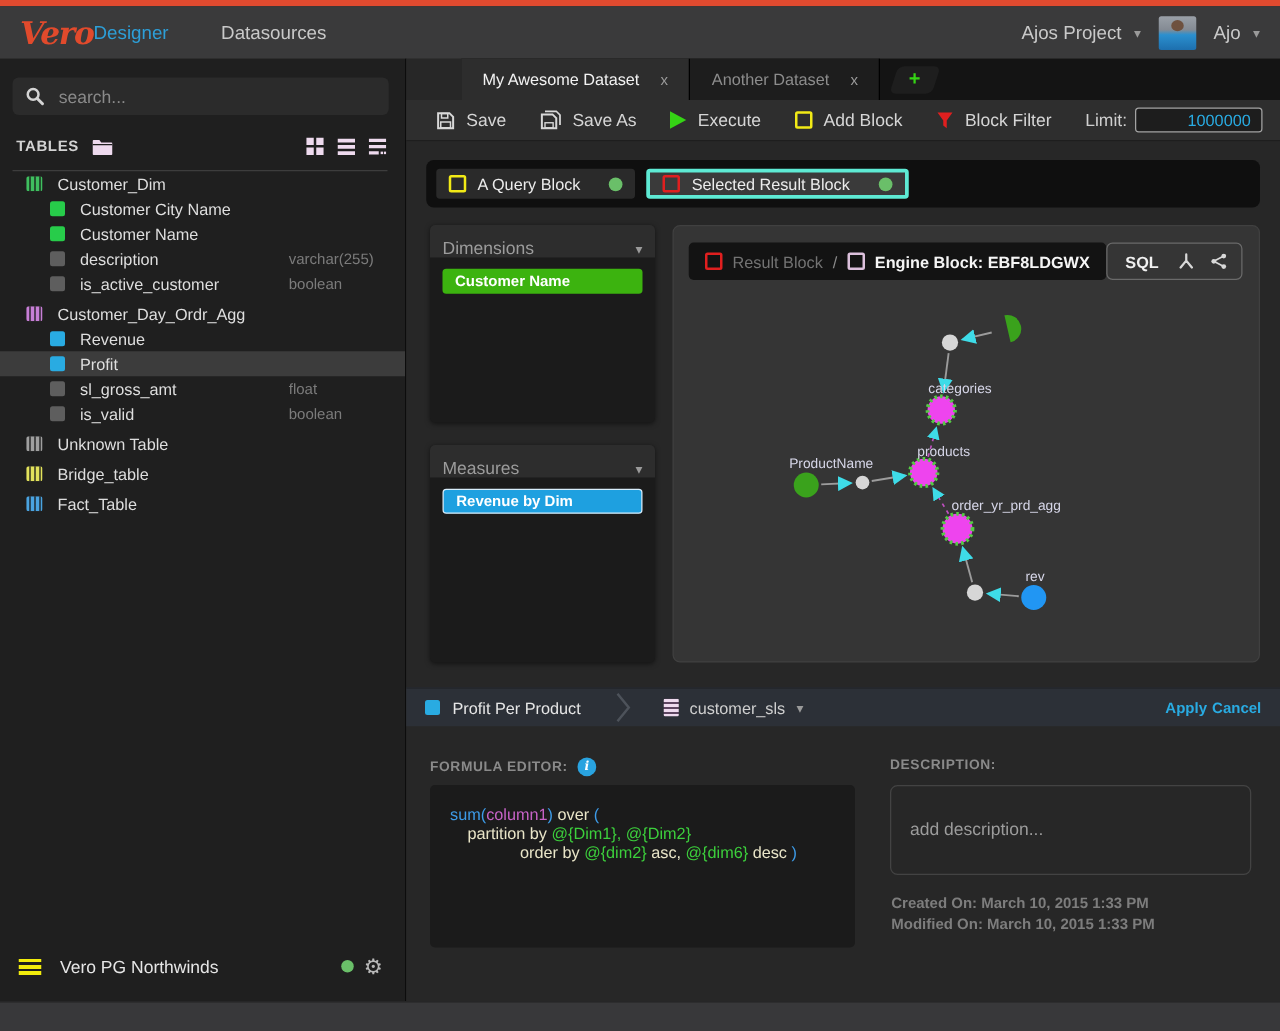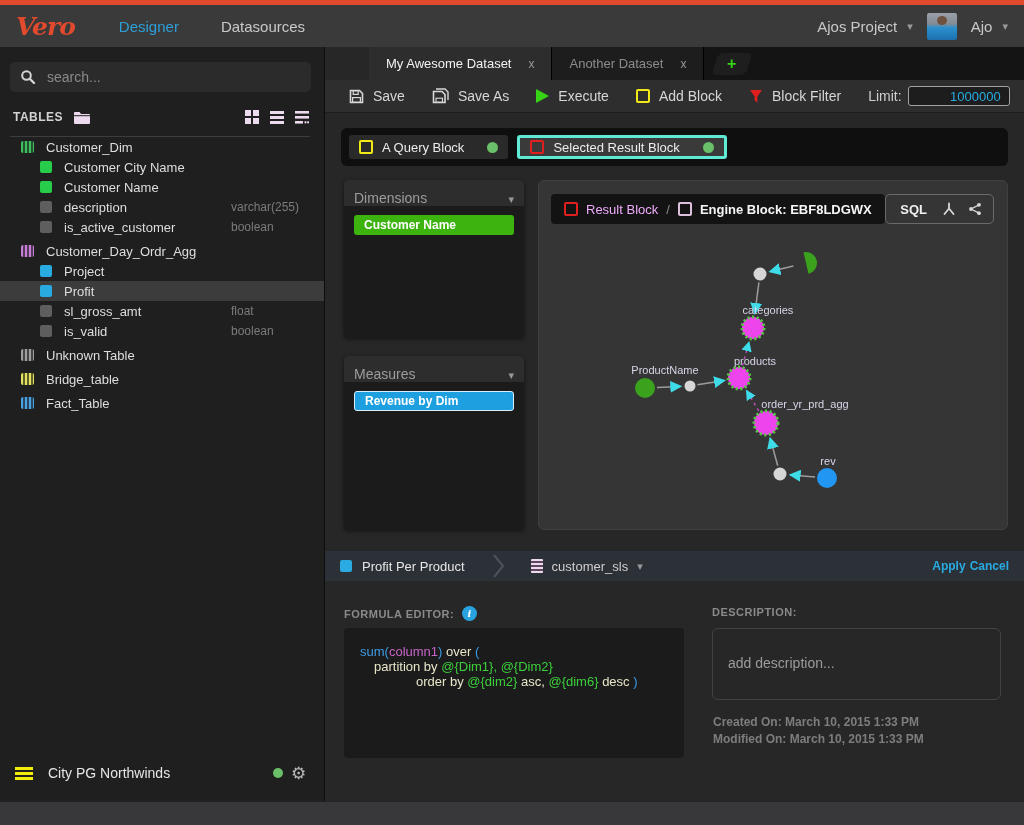--- a/index.html
+++ b/index.html
@@ -6,21 +6,21 @@
   body{
     width:1024px;height:825px;position:relative;overflow:hidden;
     background:#272727;font-family:"Liberation Sans",sans-serif;
     -webkit-font-smoothing:antialiased;
   }
   
   .top-strip{position:absolute;left:0;top:0;width:1024px;height:5px;background:#e04a2f;}
   .navbar{position:absolute;left:0;top:5px;width:1024px;height:42px;background:#3a3a3b;
     display:flex;align-items:center;padding:0 16px;box-sizing:border-box;}
   .logo{font-family:"DejaVu Serif",serif;font-style:italic;font-weight:bold;
-    font-size:25px;color:#e14a2c;letter-spacing:-1px;margin-right:44px;}
+    font-size:25px;color:#e14a2c;letter-spacing:-1px;}
   .nav-item{font-size:15px;color:#c9c9c9;margin-right:42px;cursor:pointer;}
   .nav-item.active{color:#2d9fd8;}
   .nav-right{margin-left:auto;display:flex;align-items:center;gap:14px;}
   .nav-sel{display:flex;align-items:center;gap:10px;font-size:15px;color:#c9c9c9;cursor:pointer;}
   .caret{font-size:11px;color:#9a9a9a;}
   .avatar{width:30px;height:27px;border-radius:2px;position:relative;overflow:hidden;
     background:linear-gradient(180deg,#9aa0a8 0%,#848b94 40%,#2b90cf 55%,#1d6fae 100%);}
   .avatar::after{content:"";position:absolute;top:3px;left:10px;width:10px;height:9px;
     border-radius:50%;background:#6e513f;}
   
@@ -94,21 +94,21 @@
     font-weight:bold;color:#fff;cursor:pointer;box-sizing:border-box;}
   .pill.measure{border:1px solid #d9eefc;}
   
   .graph-panel{position:absolute;left:213px;top:133px;width:470px;height:350px;background:#353535;
     border:1px solid #404040;border-radius:6px;box-sizing:border-box;}
   .graph-svg{position:absolute;left:0;top:0;width:468px;height:348px;}
   .graph-header-pill{position:absolute;left:12px;top:13px;height:30px;background:#131313;border-radius:4px;
     display:flex;align-items:center;padding:0 13px;gap:8px;font-size:13px;}
   .gh-sq{width:10px;height:10px;border:2px solid #e01f1f;border-radius:2px;flex:none;}
   .gh-sq.engine{border-color:#dcc0dc;}
-  .gh-result{color:#f0abfc;}
+  .gh-result{color:#737373;}
   .gh-slash{color:#8a8a8a;}
   .gh-engine{color:#f5f5f5;font-weight:bold;}
   .sql-group{position:absolute;right:13px;top:13px;height:28px;border:1px solid #6a6a6a;border-radius:5px;
     display:flex;align-items:center;padding:0 5px;}
   .sql-label{font-weight:bold;color:#f0f0f0;font-size:13px;padding:0 9px;cursor:pointer;}
   .sql-ic{width:26px;display:flex;align-items:center;justify-content:center;cursor:pointer;}
   
   .property-bar{position:absolute;left:0;top:503px;width:699px;height:31px;background:#2c3037;
     display:flex;align-items:center;padding:0 15px;box-sizing:border-box;border-top:1px solid #22252a;}
   .prop-sq{width:12px;height:12px;border-radius:2px;background:#29abe2;flex:none;margin-right:10px;}
@@ -216,21 +216,21 @@
         <span class="field-sq" style="background-color: rgb(94, 94, 94);"></span>
         <span>is_active_customer</span>
         <span class="tree-type">boolean</span>
       </div>
       <div class="tree-row table">
         <span class="table-ic" style="background-color: rgb(199, 127, 214);"></span>
         <span>Customer_Day_Ordr_Agg</span>
       </div>
       <div class="tree-row field">
         <span class="field-sq" style="background-color: rgb(41, 171, 226);"></span>
-        <span>Project</span>
+        <span>Revenue</span>
       </div>
       <div class="tree-row field selected">
         <span class="field-sq" style="background-color: rgb(41, 171, 226);"></span>
         <span>Profit</span>
       </div>
       <div class="tree-row field">
         <span class="field-sq" style="background-color: rgb(94, 94, 94);"></span>
         <span>sl_gross_amt</span>
         <span class="tree-type">float</span>
       </div>
@@ -248,21 +248,21 @@
         <span>Bridge_table</span>
       </div>
       <div class="tree-row table">
         <span class="table-ic" style="background-color: rgb(74, 163, 224);"></span>
         <span>Fact_Table</span>
       </div>
     </div>
 
   <div class="datasource-row">
     <span class="ds-icon"></span>
-    <span class="ds-label">City PG Northwinds</span>
+    <span class="ds-label">Vero PG Northwinds</span>
     <span class="status-dot"></span>
     <span class="gear">⚙</span>
   </div>
 </aside>
 
 <main class="main">
   <div class="tabbar">
     <div class="tab active">
       <span>My Awesome Dataset</span>
       <span class="tab-close">x</span>

